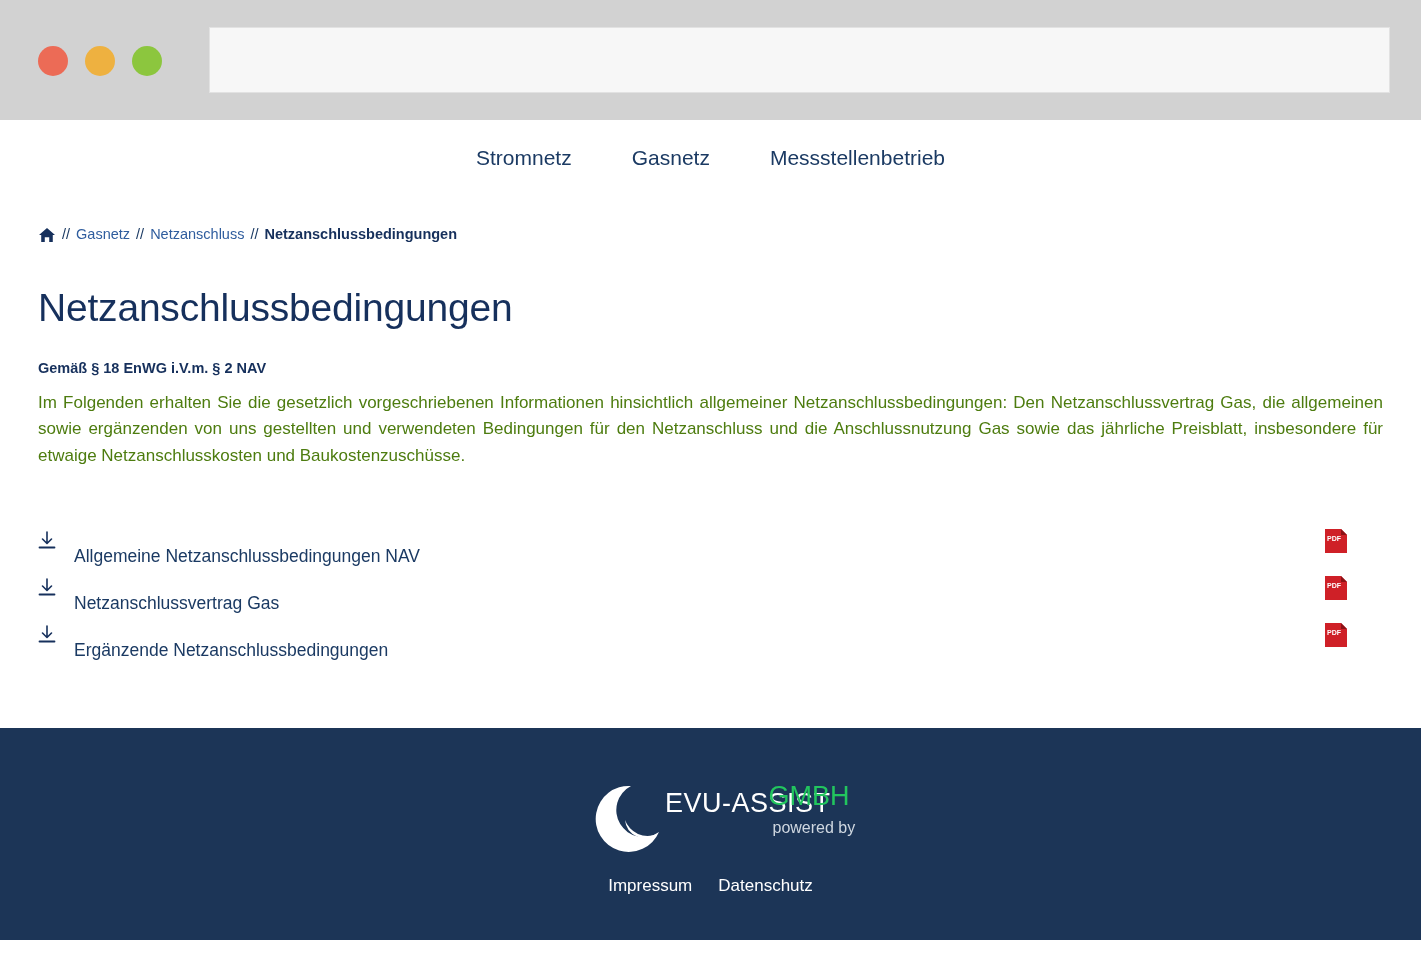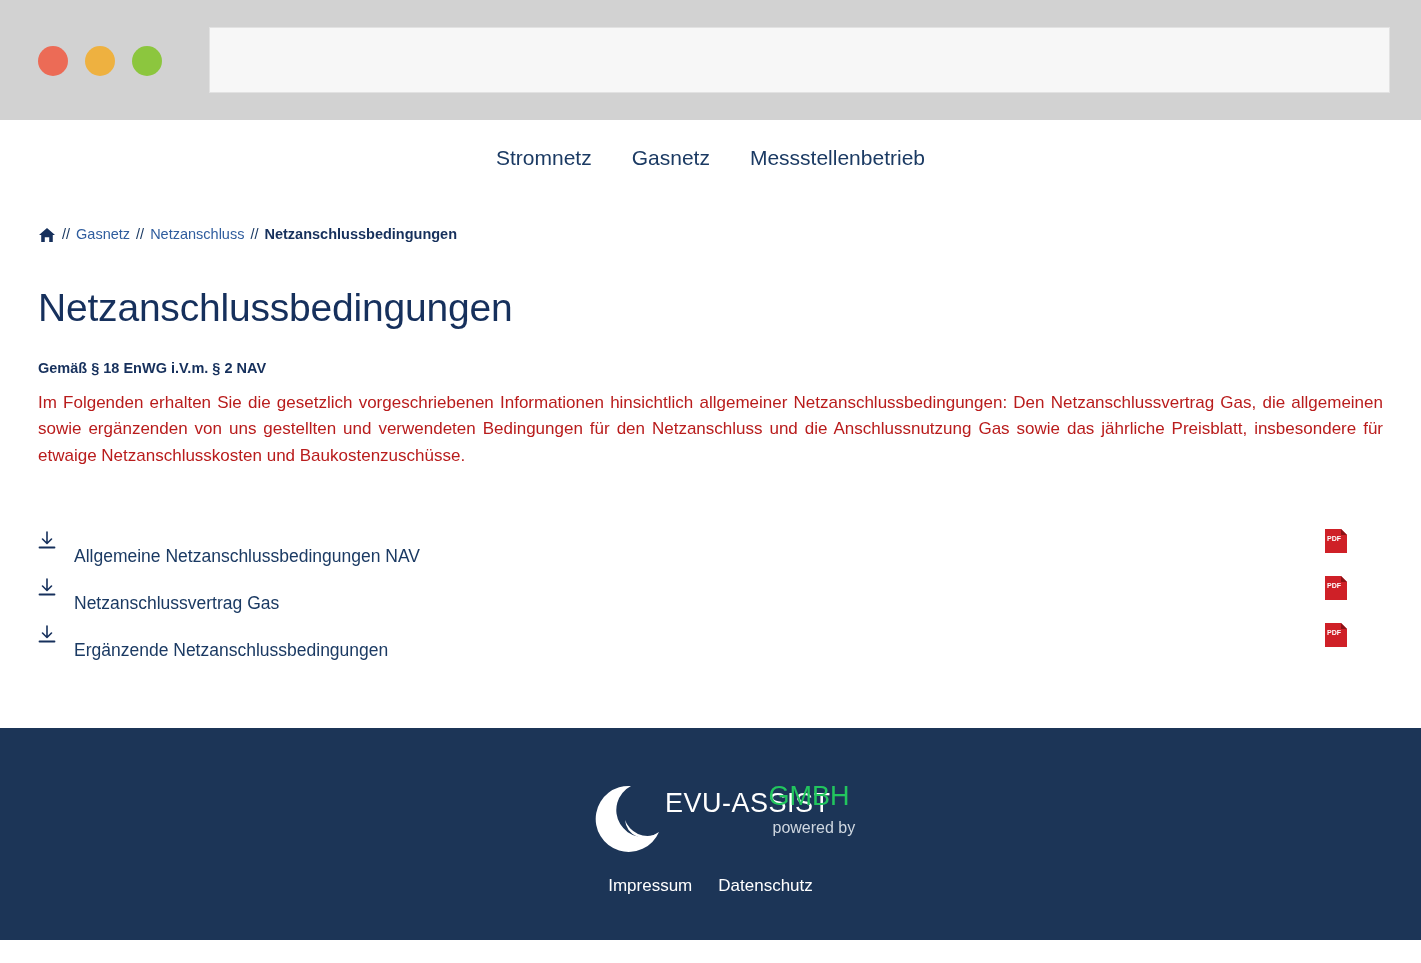--- a/index.html
+++ b/index.html
@@ -58,21 +58,21 @@
     width: 1421px;
     height: 820px;
     background: #ffffff;
     overflow: hidden;
   }
 
   .topnav {
     display: flex;
     justify-content: center;
     align-items: center;
-    gap: 32px;
+    gap: 52px;
     padding-top: 22px;
     padding-bottom: 10px;
   }
   .topnav a {
     color: #1b3a63;
     font-size: 21px;
     text-decoration: none;
     padding: 4px 4px;
   }
 
@@ -118,21 +118,21 @@
     font-size: 14.5px;
     font-weight: bold;
     color: #16305c;
   }
 
   p.intro {
     margin-top: 14px;
     margin-bottom: 0;
     font-size: 17px;
     line-height: 1.55;
-    color: #b91c1c;
+    color: #4d7c0f;
     text-align: justify;
     max-width: 1345px;
   }
 
   .downloads {
     margin-top: 48px;
   }
   .dl-row {
     display: flex;
     align-items: center;

